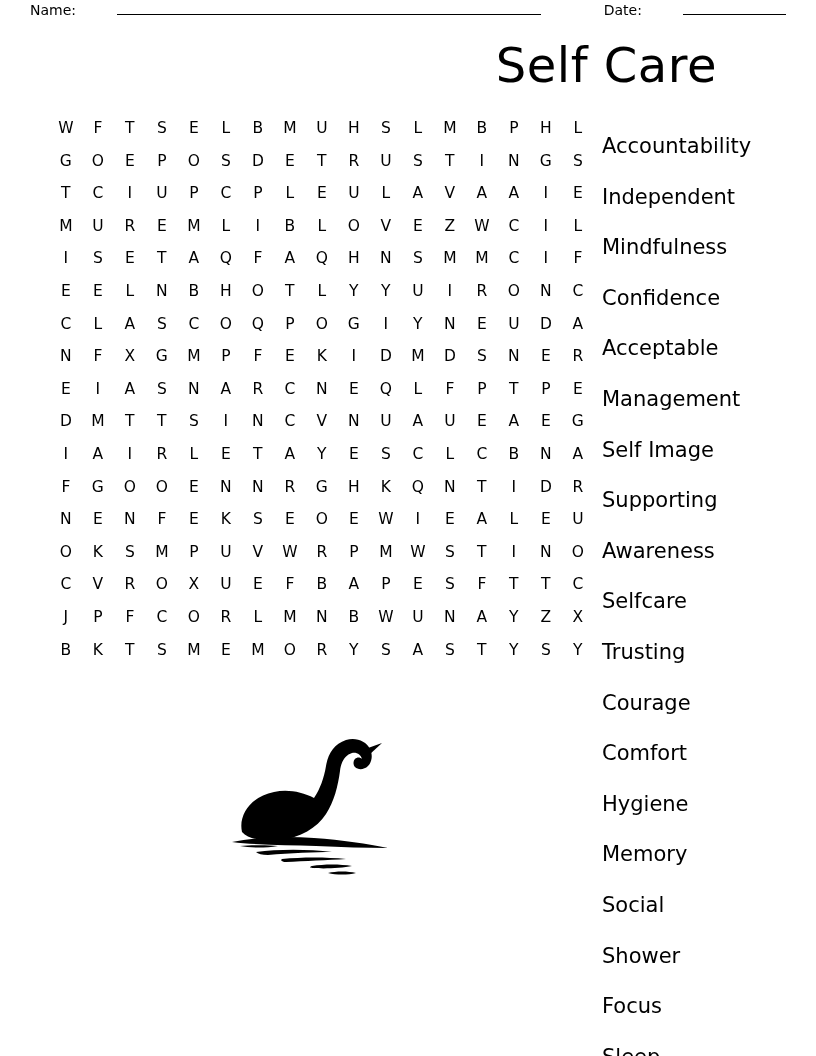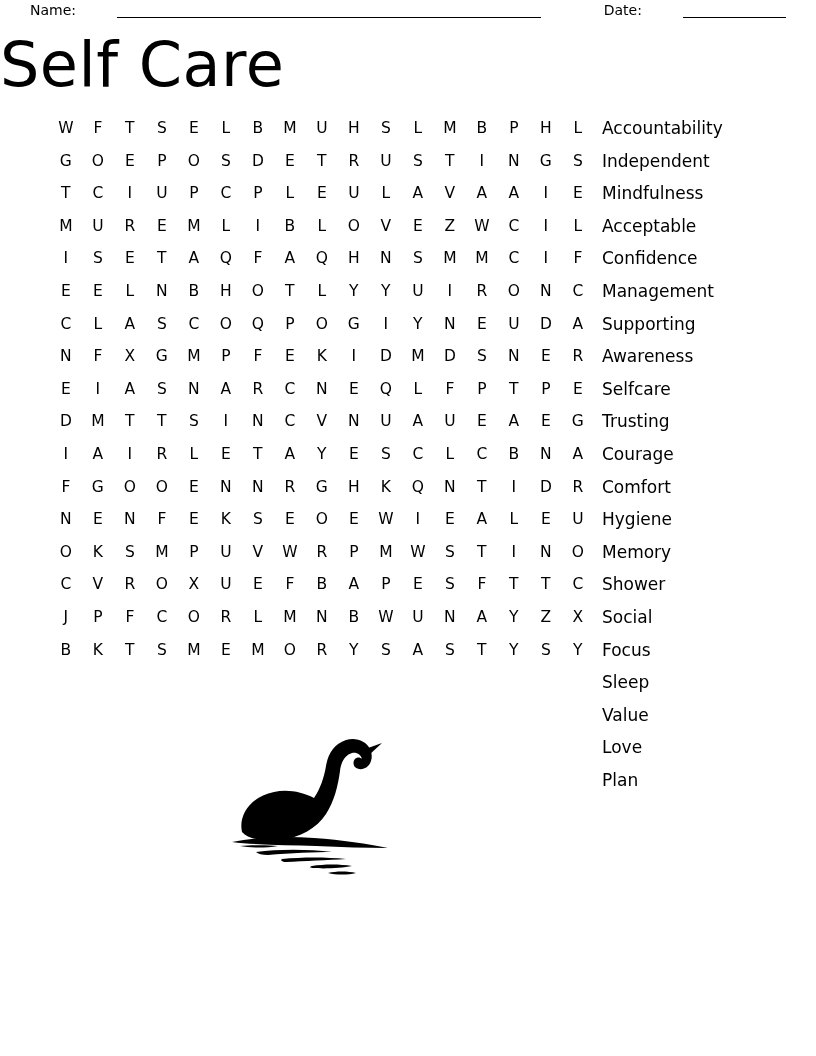--- a/index.html
+++ b/index.html
@@ -22,21 +22,21 @@
     box-sizing: border-box;
   }
 
   
   .header {
     position: absolute;
     top: 2px;
     left: 30px;
     right: 30px;
     display: flex;
-    align-items: flex-end;
+    align-items: flex-start;
     font-size: 14px;
     white-space: nowrap;
     gap: 37px;
   }
   .header .lbl {
     font-size: 14px;
     line-height: 16px;
   }
   .header .rule {
     display: inline-block;
@@ -46,22 +46,22 @@
   .rule-name { width: 460px; margin-left: 4px; }
   .rule-date { width: 112px; margin-left: 4px; }
   .header .date-lbl { margin-left: 26px; }
 
   
   .title {
     position: absolute;
     top: 38px;
     left: 0;
     width: 717px;
-    text-align: left;
-    font-size: 62px;
+    text-align: right;
+    font-size: 48px;
     font-weight: 400;
     line-height: 54px;
     letter-spacing: 0.5px;
   }
 
   
   .grid {
     position: absolute;
     top: 112px;
     left: 50px;
@@ -77,23 +77,24 @@
   }
 
   
   .wordlist {
     position: absolute;
     top: 112px;
     left: 602px;
     width: 190px;
   }
   .wordlist .word {
-    font-size: 17px;
+    font-size: 21px;
     line-height: 32.6px;
     white-space: nowrap;
+    margin-top: 18px;
   }
 
   
   .clipart {
     position: absolute;
     left: 216px;
     top: 728px;
     width: 190px;
     height: 150px;
   }
@@ -401,33 +402,34 @@
       <div class="cell">T</div>
       <div class="cell">Y</div>
       <div class="cell">S</div>
       <div class="cell">Y</div>
     </div>
 
   <div class="wordlist" id="wordlist">
       <div class="word">Accountability</div>
       <div class="word">Independent</div>
       <div class="word">Mindfulness</div>
+      <div class="word">Confidence</div>
       <div class="word">Acceptable</div>
-      <div class="word">Confidence</div>
       <div class="word">Management</div>
+      <div class="word">Self Image</div>
       <div class="word">Supporting</div>
       <div class="word">Awareness</div>
       <div class="word">Selfcare</div>
       <div class="word">Trusting</div>
       <div class="word">Courage</div>
       <div class="word">Comfort</div>
       <div class="word">Hygiene</div>
       <div class="word">Memory</div>
+      <div class="word">Social</div>
       <div class="word">Shower</div>
-      <div class="word">Social</div>
       <div class="word">Focus</div>
       <div class="word">Sleep</div>
       <div class="word">Value</div>
       <div class="word">Love</div>
       <div class="word">Plan</div>
     </div>
 
   <div class="clipart">
     <svg viewBox="0 0 190 150" width="190" height="150" xmlns="http://www.w3.org/2000/svg">
 

